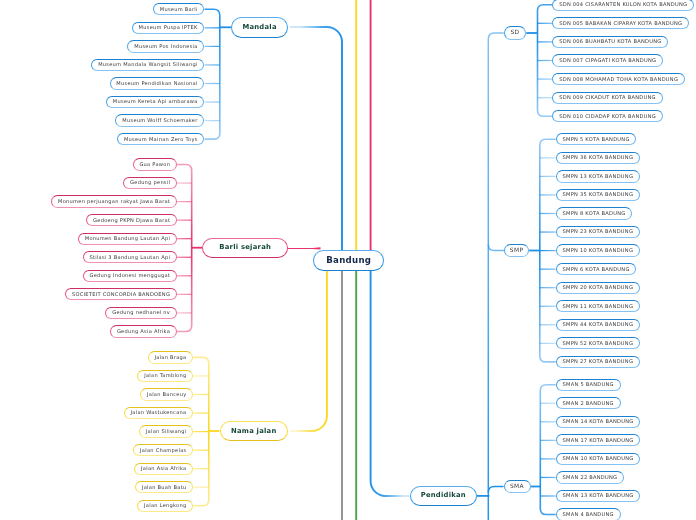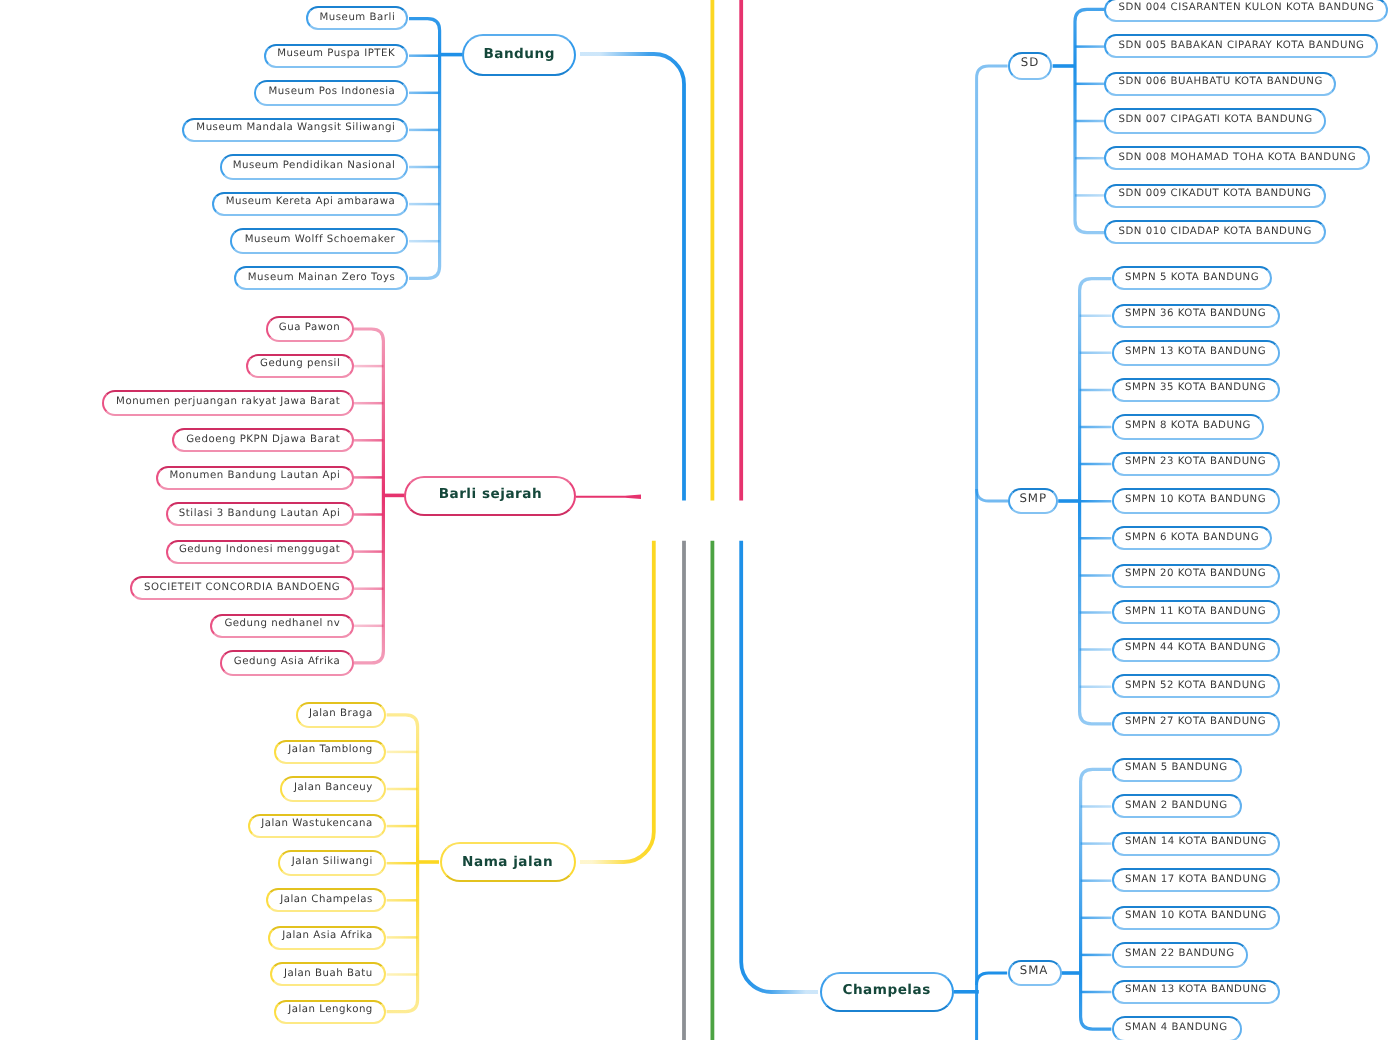--- a/index.html
+++ b/index.html
@@ -471,33 +471,36 @@
     <div class="node leaf" style="left: 555.7px; top: 471.3px; width: 68.4813px; height: 12.3px; border-width: 1px; border-style: solid; border-color: rgb(27, 130, 209) rgb(98, 177, 239) rgb(131, 194, 242) rgb(64, 161, 235); border-image: initial;">
       <span>SMAN 22 BANDUNG</span>
     </div>
     <div class="node leaf" style="left: 555.7px; top: 489.85px; width: 84.6844px; height: 12.3px; border-width: 1px; border-style: solid; border-color: rgb(27, 130, 209) rgb(98, 177, 239) rgb(131, 194, 242) rgb(64, 161, 235); border-image: initial;">
       <span>SMAN 13 KOTA BANDUNG</span>
     </div>
     <div class="node leaf" style="left: 555.7px; top: 508.4px; width: 64.9813px; height: 12.3px; border-width: 1px; border-style: solid; border-color: rgb(27, 130, 209) rgb(98, 177, 239) rgb(131, 194, 242) rgb(64, 161, 235); border-image: initial;">
       <span>SMAN 4 BANDUNG</span>
     </div>
     <div class="node branch" style="left: 231.4px; top: 17.05px; width: 56.4px; height: 20.5px; border-width: 1.5px; border-style: solid; border-color: rgb(89, 173, 238) rgb(48, 153, 234) rgb(27, 130, 209) rgb(57, 157, 235); border-image: initial;">
-      <span>Bandung</span>
+      <span>Mandala</span>
     </div>
     <div class="node branch" style="left: 202.45px; top: 237.75px; width: 85.5px; height: 19.9px; border-width: 1.5px; border-style: solid; border-color: rgb(237, 104, 148) rgb(232, 67, 122) rgb(207, 46, 99) rgb(233, 75, 127); border-image: initial;">
       <span>Barli sejarah</span>
     </div>
     <div class="node branch" style="left: 219.5px; top: 420.75px; width: 68.6px; height: 20.5px; border-width: 1.5px; border-style: solid; border-color: rgb(253, 225, 91) rgb(252, 218, 52) rgb(227, 194, 31) rgb(252, 220, 61); border-image: initial;">
       <span>Nama jalan</span>
     </div>
     <div class="node branch" style="left: 409.75px; top: 485.9px; width: 67.1px; height: 20px; border-width: 1.5px; border-style: solid; border-color: rgb(89, 173, 238) rgb(48, 153, 234) rgb(27, 130, 209) rgb(57, 157, 235); border-image: initial;">
-      <span>Champelas</span>
+      <span>Pendidikan</span>
     </div>
     <div class="node sub" style="left: 503.75px; top: 26.15px; width: 22.5px; height: 13.7px; border-width: 1.2px; border-style: solid; border-color: rgb(27, 130, 209) rgb(98, 177, 239) rgb(131, 194, 242) rgb(64, 161, 235); border-image: initial;">
       <span>SD</span>
     </div>
     <div class="node sub" style="left: 504.1px; top: 243.8px; width: 25px; height: 13.4px; border-width: 1.2px; border-style: solid; border-color: rgb(27, 130, 209) rgb(98, 177, 239) rgb(131, 194, 242) rgb(64, 161, 235); border-image: initial;">
       <span>SMP</span>
     </div>
     <div class="node sub" style="left: 503.5px; top: 480px; width: 27px; height: 13px; border-width: 1.2px; border-style: solid; border-color: rgb(27, 130, 209) rgb(98, 177, 239) rgb(131, 194, 242) rgb(64, 161, 235); border-image: initial;">
       <span>SMA</span>
+    </div>
+    <div class="node center" style="left: 313.2px; top: 249.55px; width: 71.2px; height: 21.9px; border-width: 1.6px; border-style: solid; border-color: rgb(89, 173, 238) rgb(48, 153, 234) rgb(27, 130, 209) rgb(57, 157, 235); border-image: initial;">
+      <span>Bandung</span>
     </div>
   </div>
 
 </body></html>

